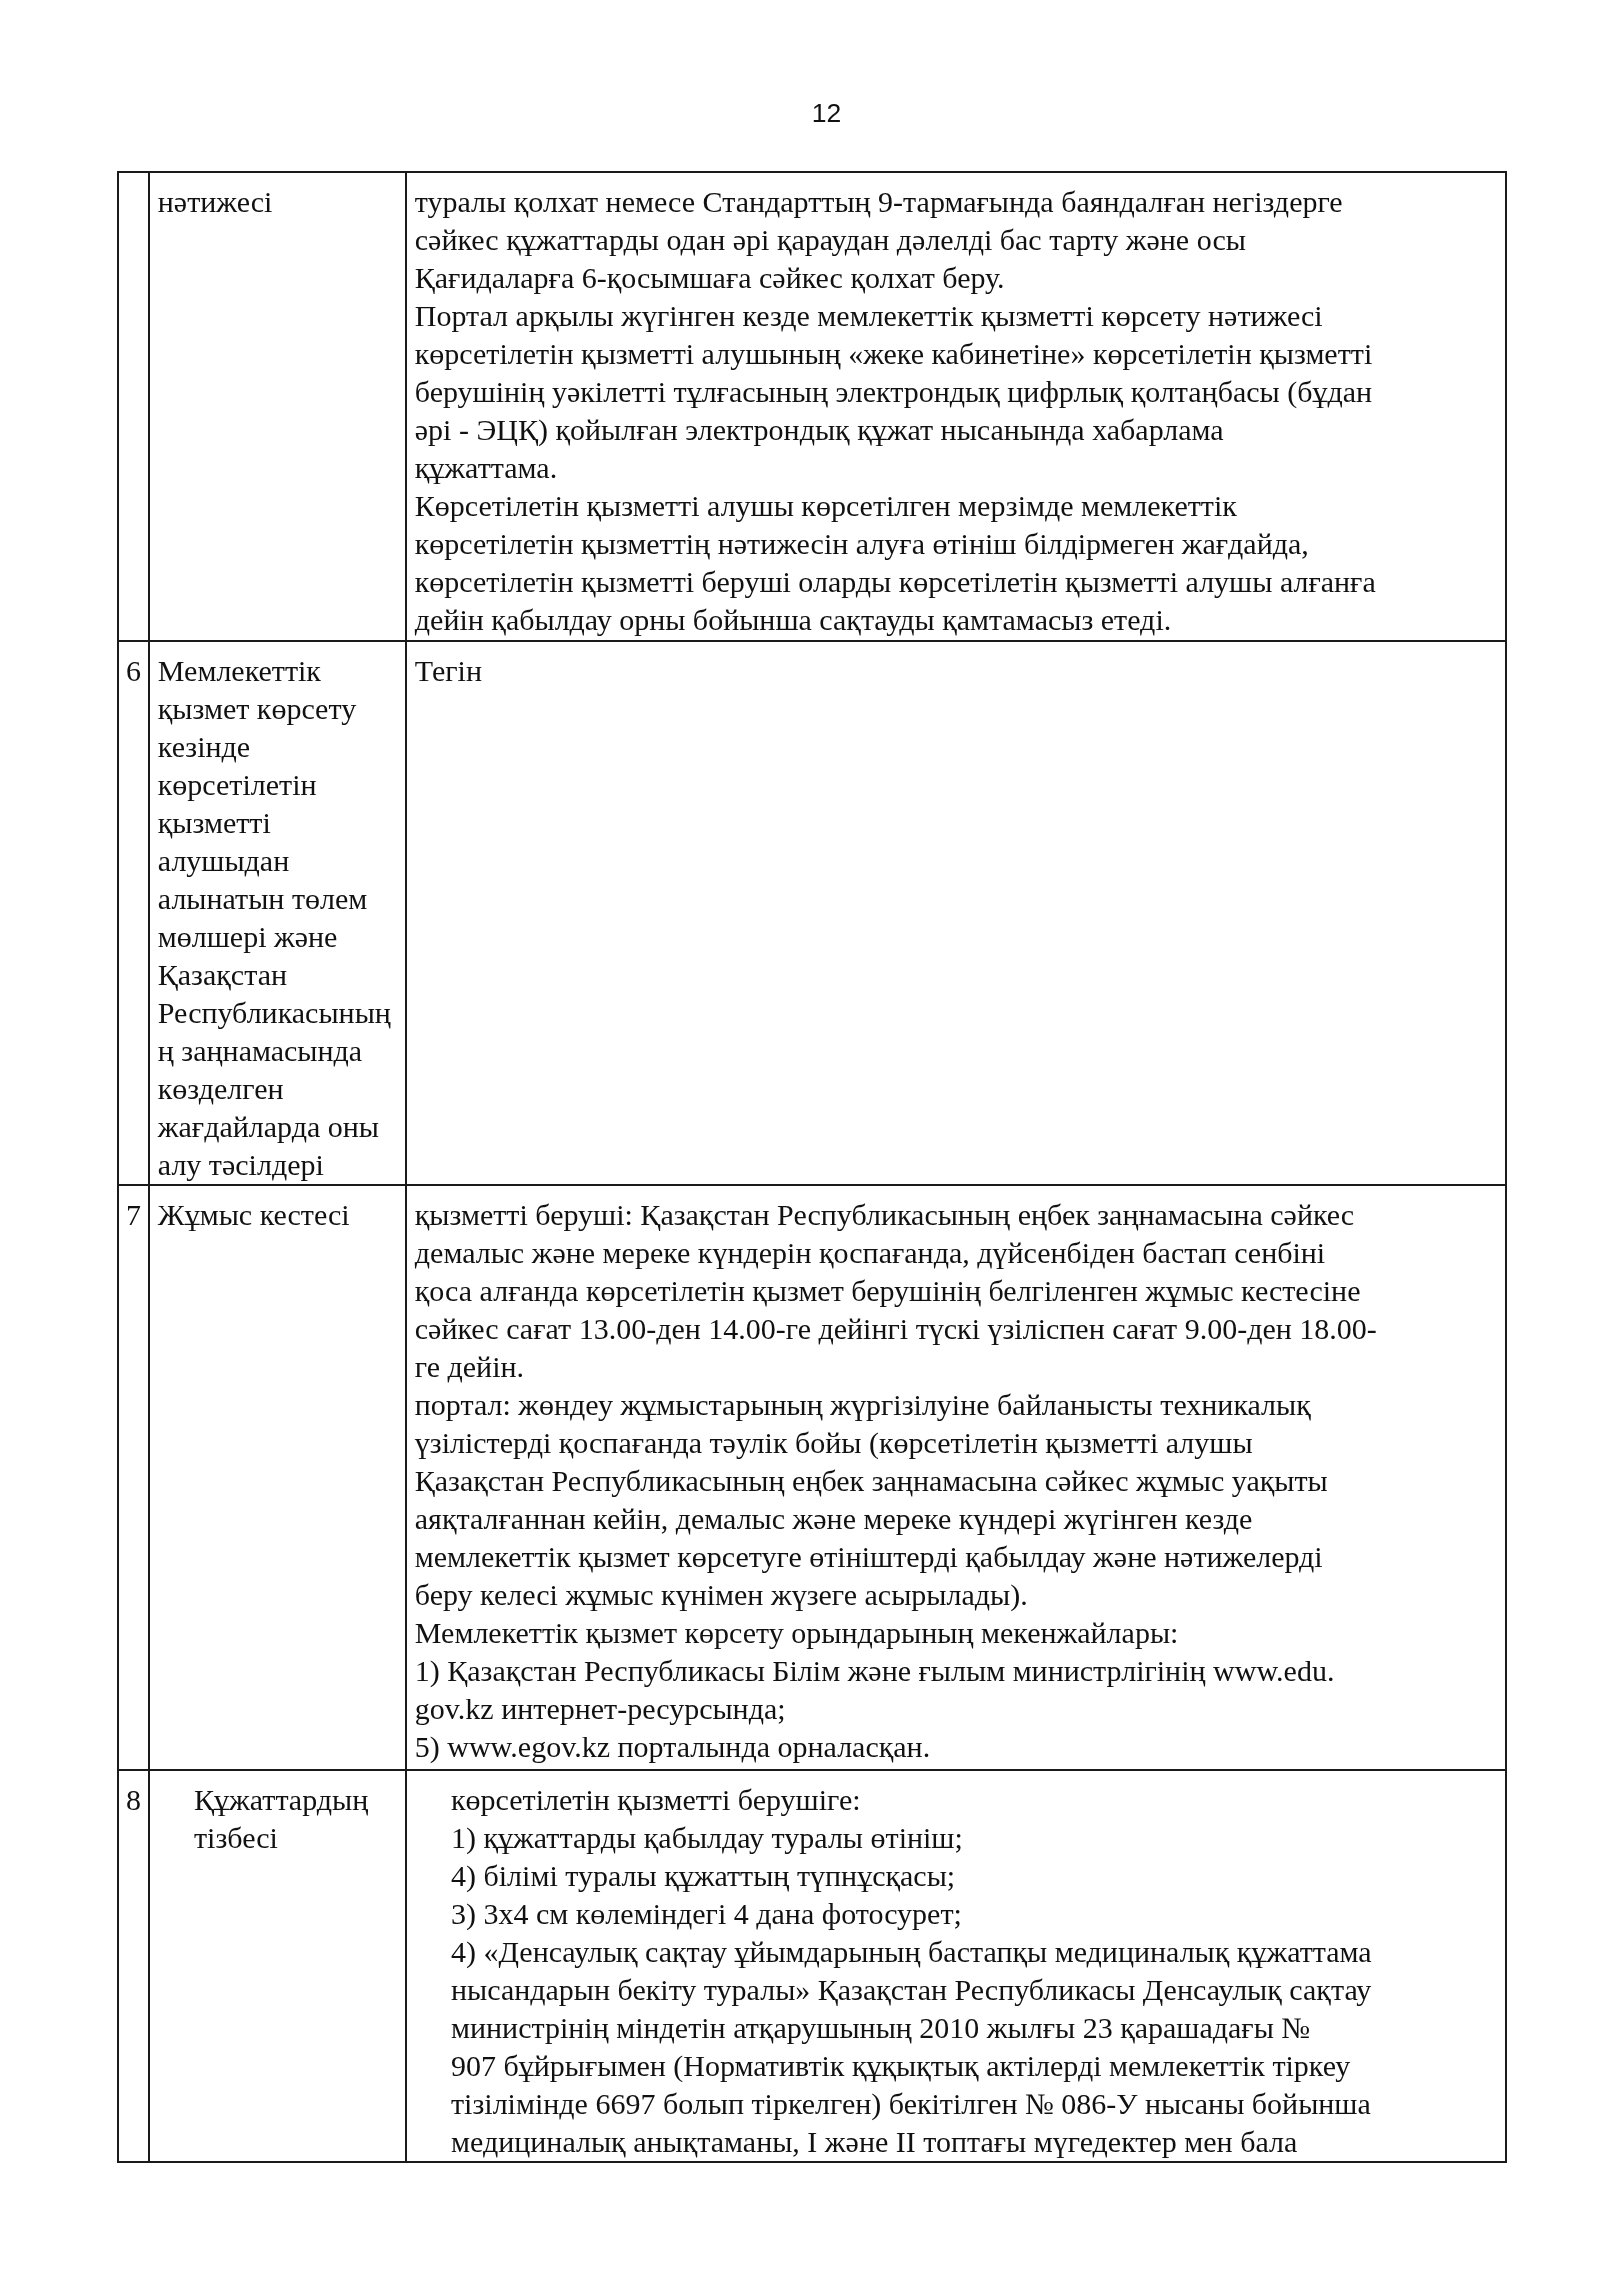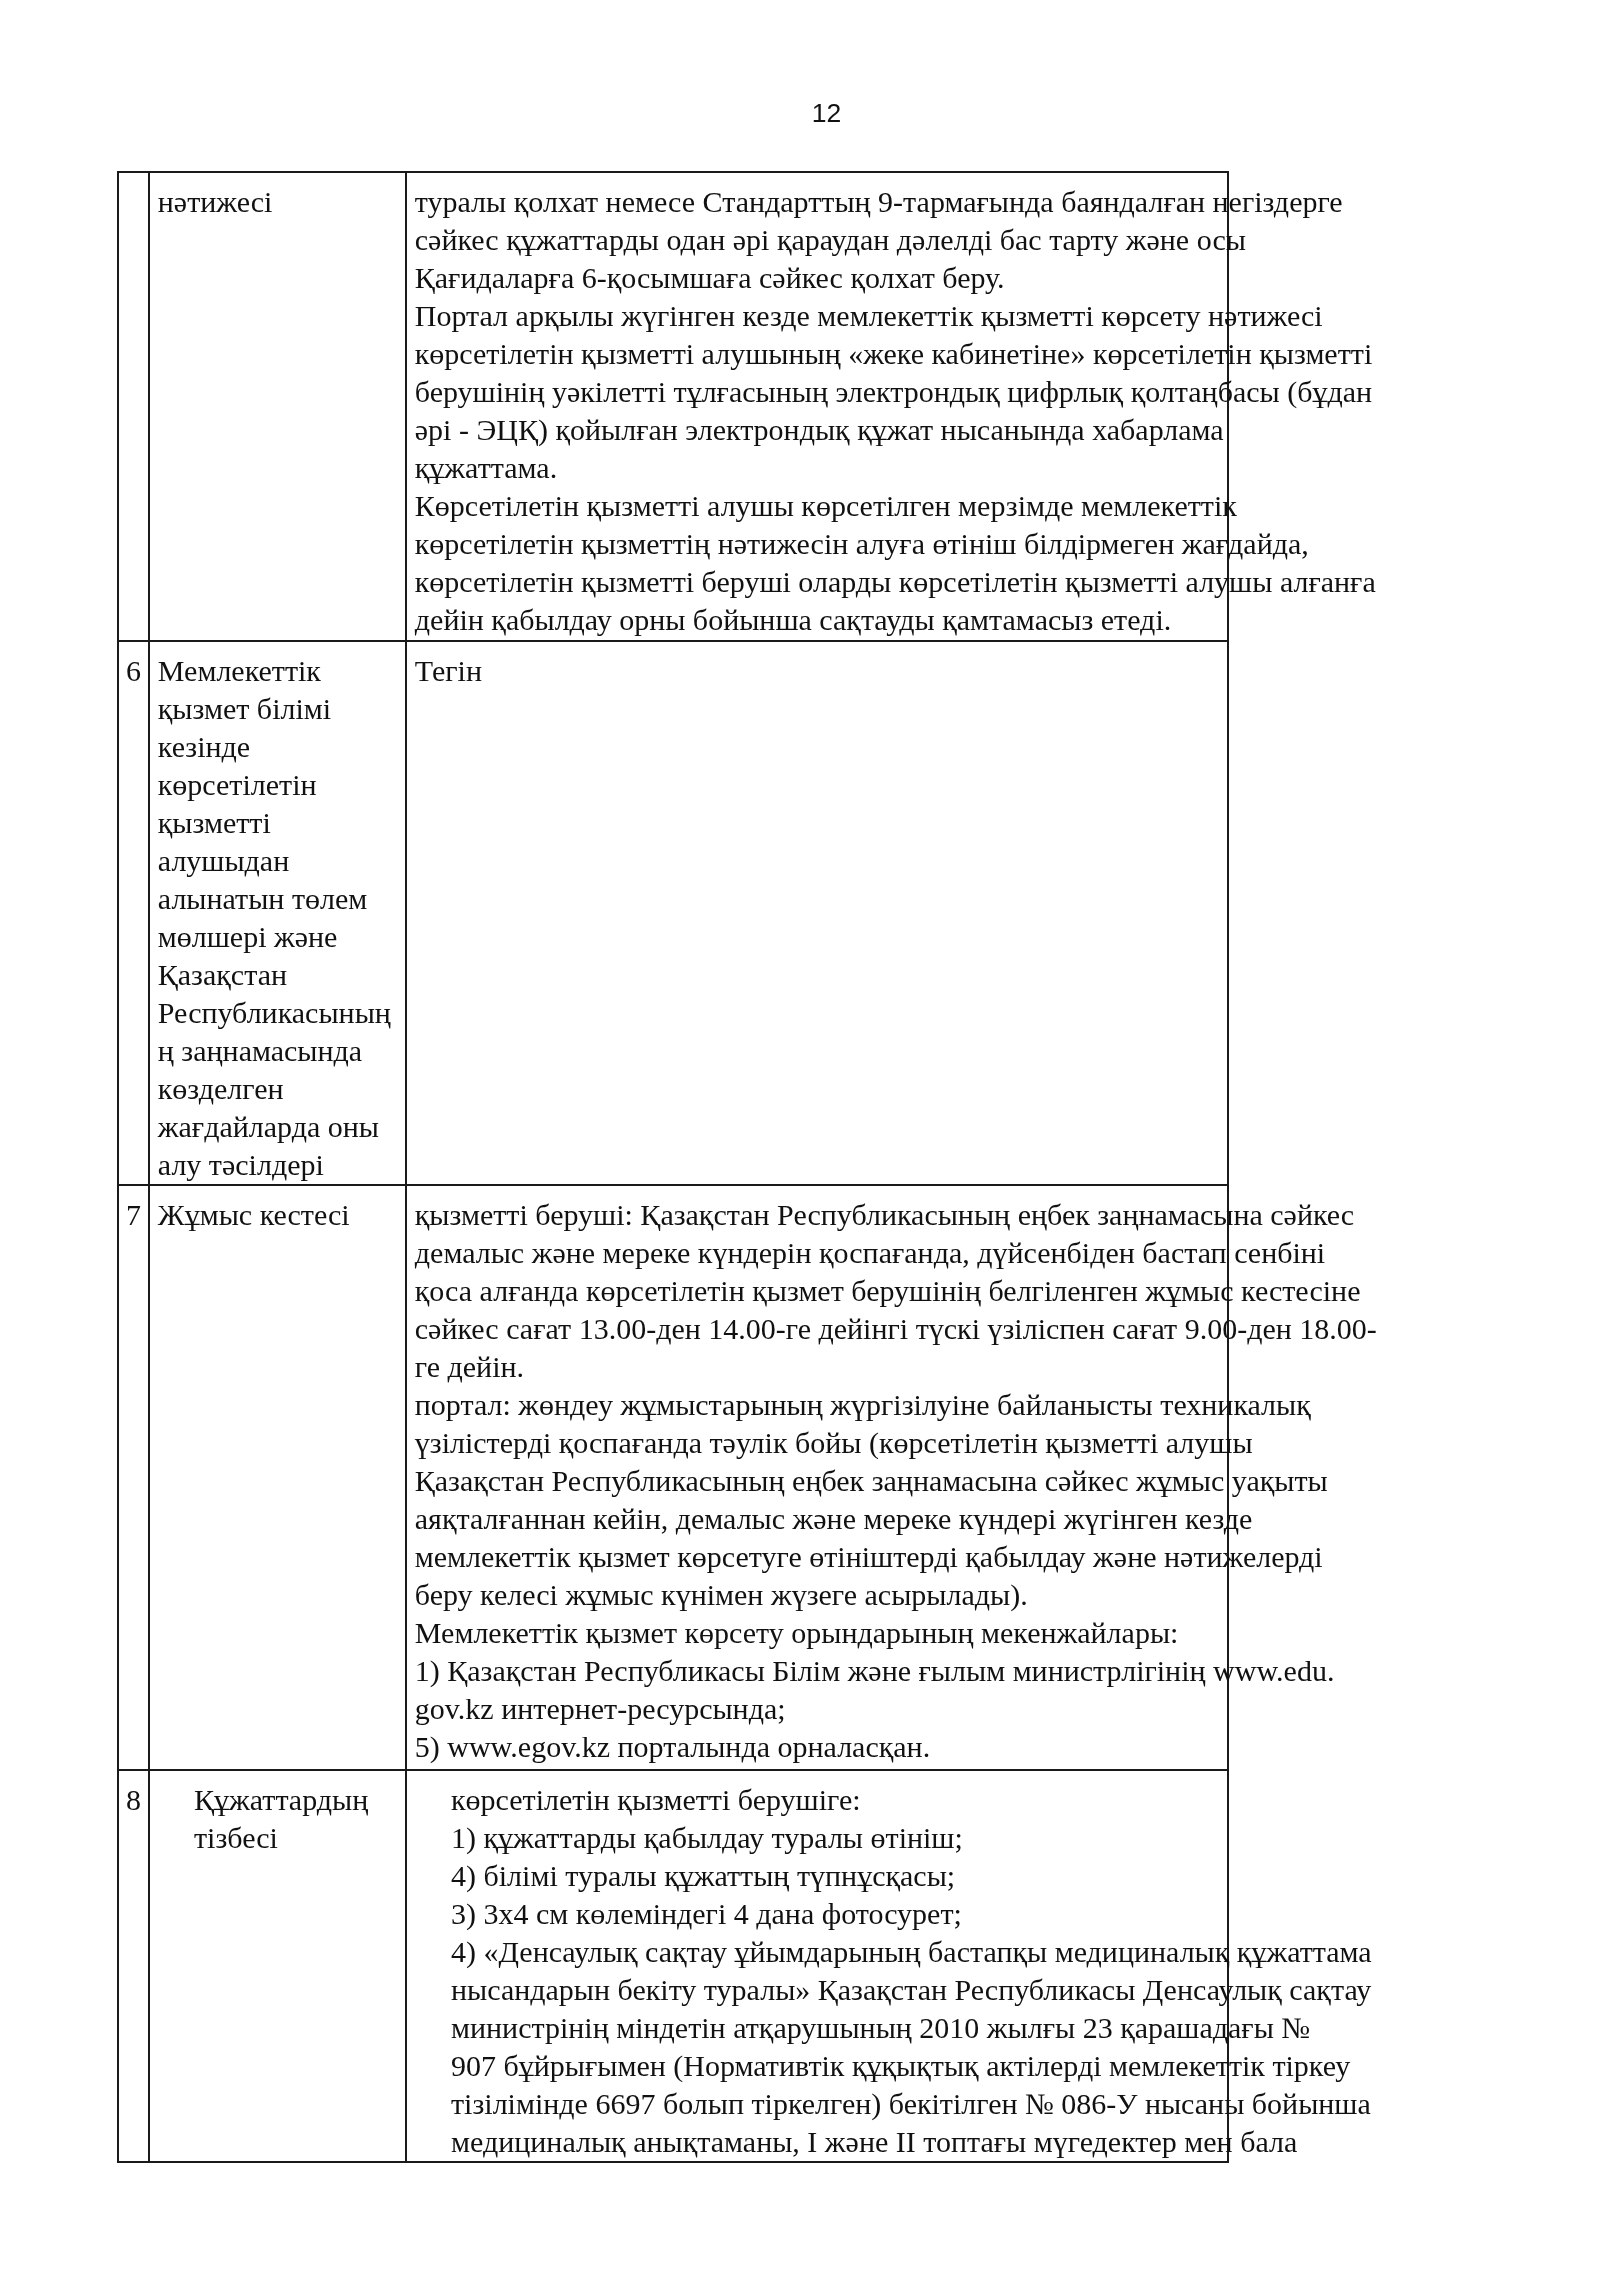--- a/index.html
+++ b/index.html
@@ -1,20 +1,20 @@
 <!DOCTYPE html>
 <html><head>
 <meta charset="utf-8">
 <style>
   html, body { margin: 0; padding: 0; background: #ffffff; }
   body { width: 1621px; height: 2293px; position: relative; overflow: hidden;
          font-family: "Liberation Serif", serif; color: #111111; }
   .page-number { position: absolute; left: 16px; width: 1621px; top: 98px; text-align: center;
                  font-family: "Liberation Sans", sans-serif; font-size: 26.5px; }
-  .doc-table { position: absolute; left: 117px; top: 171px; width: 1112px;
+  .doc-table { position: absolute; left: 117px; top: 171px; width: 1390px;
                border-collapse: collapse; table-layout: fixed; }
   .doc-table td { border: 2.5px solid #1a1a1a; vertical-align: top; padding: 9.8px 7.8px 0 7.8px;
                   font-size: 30px; line-height: 38px; }
   .col-num { width: 31px; text-align: center; }
   .col-name { width: 257px; }
   .col-desc { }
   .col-num, .col-name, .col-desc { box-sizing: border-box; }
   .line { display: block; white-space: nowrap; }
   .row-5cont td { height: 469px; }
   .row-6 td { height: 544px; }
@@ -47,21 +47,21 @@
       <span class="line">көрсетілетін қызметтің нәтижесін алуға өтініш білдірмеген жағдайда,</span>
       <span class="line">көрсетілетін қызметті беруші оларды көрсетілетін қызметті алушы алғанға</span>
       <span class="line">дейін қабылдау орны бойынша сақтауды қамтамасыз етеді.</span>
     </td>
   </tr>
 
   <tr class="row-6">
     <td class="col-num">6</td>
     <td class="col-name">
       <span class="line">Мемлекеттік</span>
-      <span class="line">қызмет білімі</span>
+      <span class="line">қызмет көрсету</span>
       <span class="line">кезінде</span>
       <span class="line">көрсетілетін</span>
       <span class="line">қызметті</span>
       <span class="line">алушыдан</span>
       <span class="line">алынатын төлем</span>
       <span class="line">мөлшері және</span>
       <span class="line">Қазақстан</span>
       <span class="line">Республикасының</span>
       <span class="line">ң заңнамасында</span>
       <span class="line">көзделген</span>

